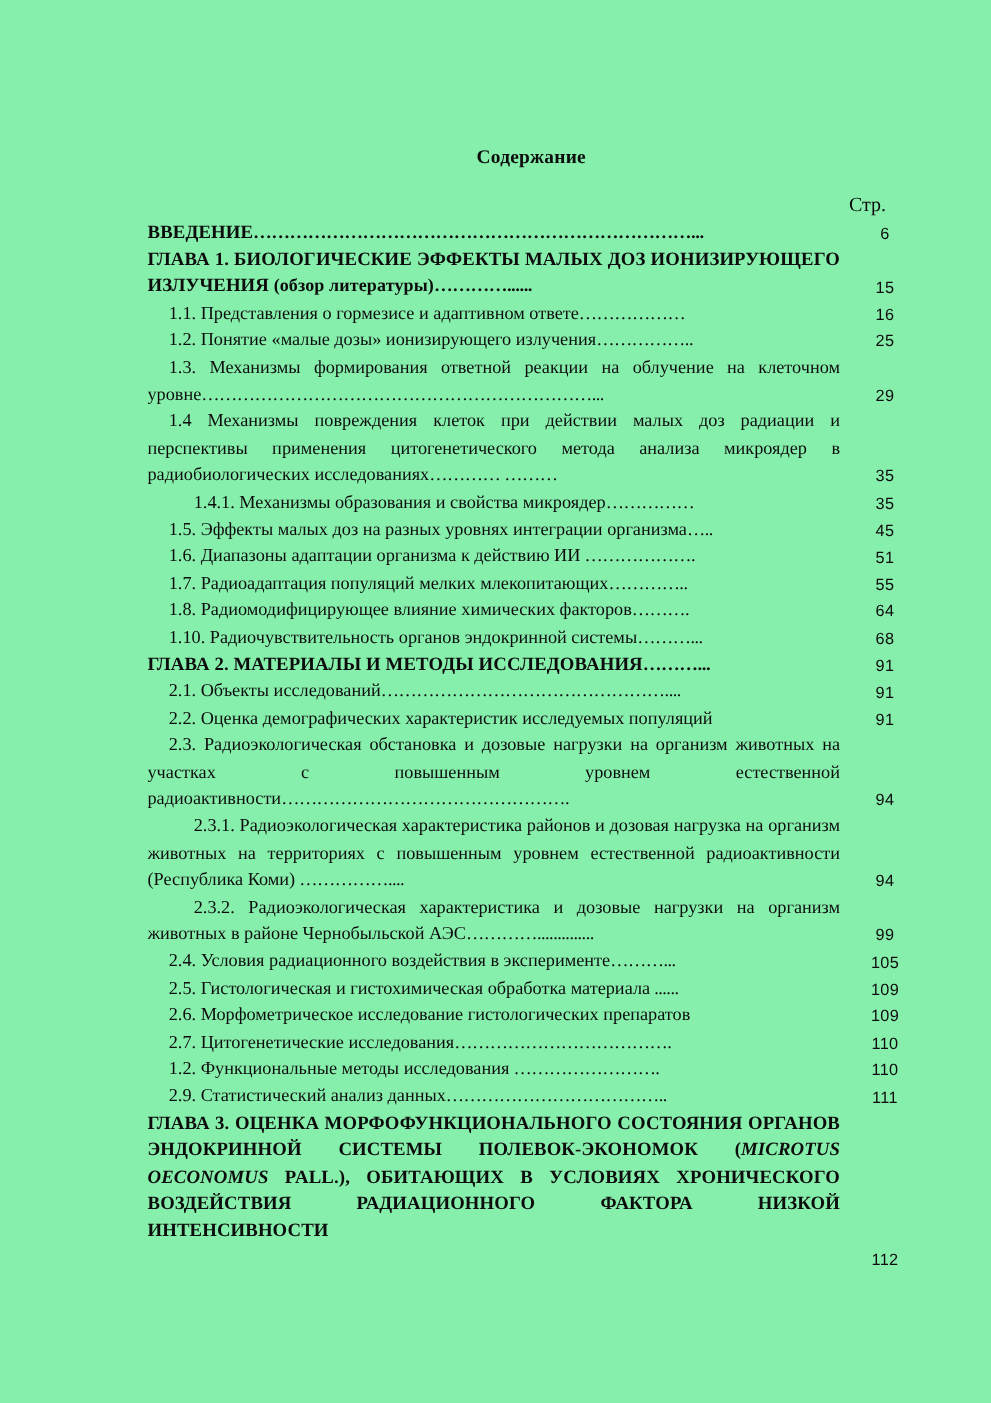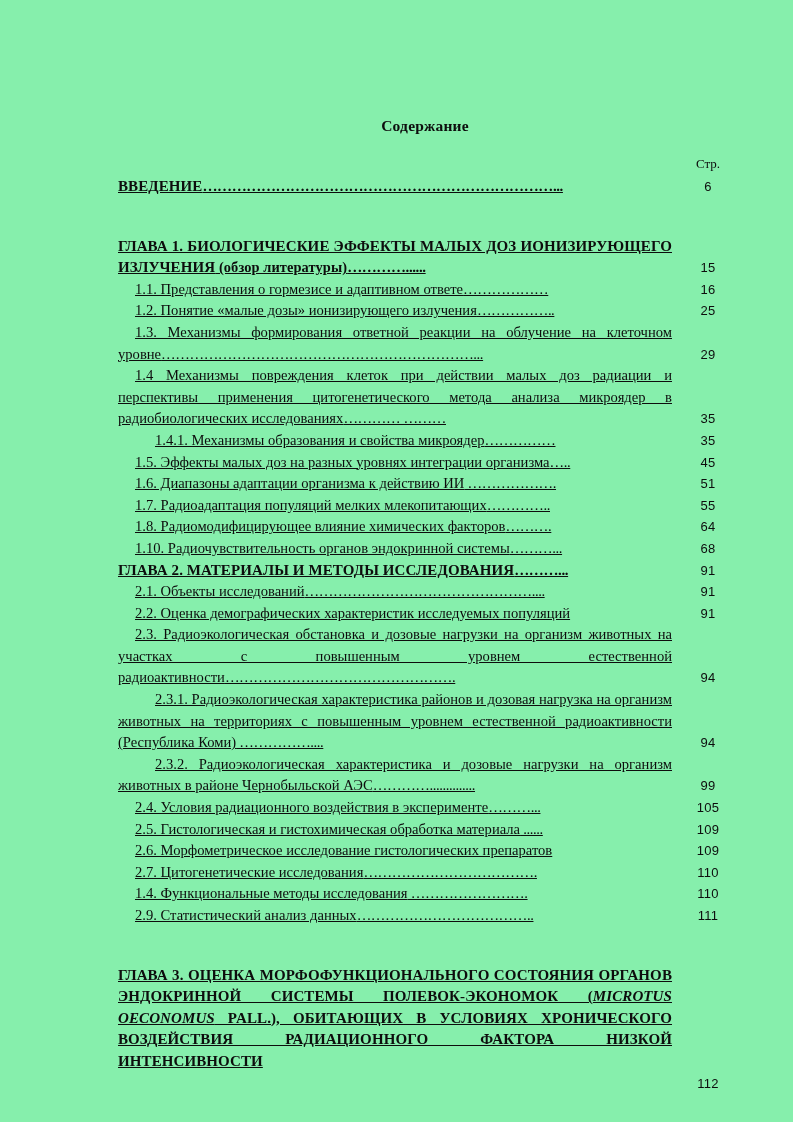--- a/index.html
+++ b/index.html
@@ -34,39 +34,38 @@
     text-align: center;
     font-size: 15.5px;
     font-weight: bold;
     letter-spacing: 0.2px;
   }
 
   
   #pages-col-header {
     position: absolute;
     top: 156px;
-    left: 678px;
+    left: 664px;
     width: 60px;
     text-align: center;
-    font-size: 13px;
+    font-size: 16px;
     font-weight: normal;
   }
 
   
   #toc {
     position: absolute;
     top: 176px;
     left: 118px;
     width: 612px;
   }
 
   .toc-row {
     position: relative;
     min-height: 21.6px;
-    text-decoration: underline;
   }
 
   .entry {
     position: relative;
     width: 554px;
     font-size: 14.6px;
     line-height: 21.6px;
     white-space: nowrap;
     overflow: hidden;
   }
@@ -78,21 +77,21 @@
     text-align: justify;
     text-justify: inter-word;
   }
   .entry.block > .txt { display: inline; }
 
   .entry.lv1 {
     font-weight: bold;
     font-size: 15px;
     letter-spacing: 0.1px;
   }
-  .entry.lv1.block { text-align: justify; margin-top: 38px; }
+  .entry.lv1.block { text-align: justify; }
 
   .entry.lv2 { text-indent: 17px; }
   .entry.lv3 { text-indent: 37px; }
 
   .pg {
     position: absolute;
     left: 560px;
     width: 60px;
     text-align: center;
     font-size: 13px;
@@ -199,21 +198,21 @@
       </div>
       <div class="toc-row">
         <div class="entry lv2"><span class="txt">2.6. Морфометрическое исследование гистологических препаратов</span></div>
         <div class="pg" style="position: absolute; bottom: 0px; top: auto;">109</div>
       </div>
       <div class="toc-row">
         <div class="entry lv2"><span class="txt">2.7. Цитогенетические исследования</span><span class="leader">……………………………….</span></div>
         <div class="pg" style="position: absolute; bottom: 0px; top: auto;">110</div>
       </div>
       <div class="toc-row">
-        <div class="entry lv2"><span class="txt">1.4. Функциональные методы исследования</span><span class="leader"> …………………….</span></div>
+        <div class="entry lv2"><span class="txt">1.2. Функциональные методы исследования</span><span class="leader"> …………………….</span></div>
         <div class="pg" style="position: absolute; bottom: 0px; top: auto;">110</div>
       </div>
       <div class="toc-row">
         <div class="entry lv2"><span class="txt">2.9. Статистический анализ данных</span><span class="leader">………………………………..</span></div>
         <div class="pg" style="position: absolute; bottom: 0px; top: auto; text-align: center;">111</div>
       </div>
       <div class="toc-row">
         <div class="entry lv1 block"><span class="txt">ГЛАВА 3. ОЦЕНКА МОРФОФУНКЦИОНАЛЬНОГО СОСТОЯНИЯ ОРГАНОВ ЭНДОКРИННОЙ СИСТЕМЫ ПОЛЕВОК-ЭКОНОМОК (</span><span class="ital">MICROTUS OECONOMUS</span><span> PALL.), ОБИТАЮЩИХ В УСЛОВИЯХ ХРОНИЧЕСКОГО ВОЗДЕЙСТВИЯ РАДИАЦИОННОГО ФАКТОРА НИЗКОЙ ИНТЕНСИВНОСТИ</span></div>
         <div class="pg" style="position: absolute; bottom: -21.6px; top: auto;">112</div>
       </div>

